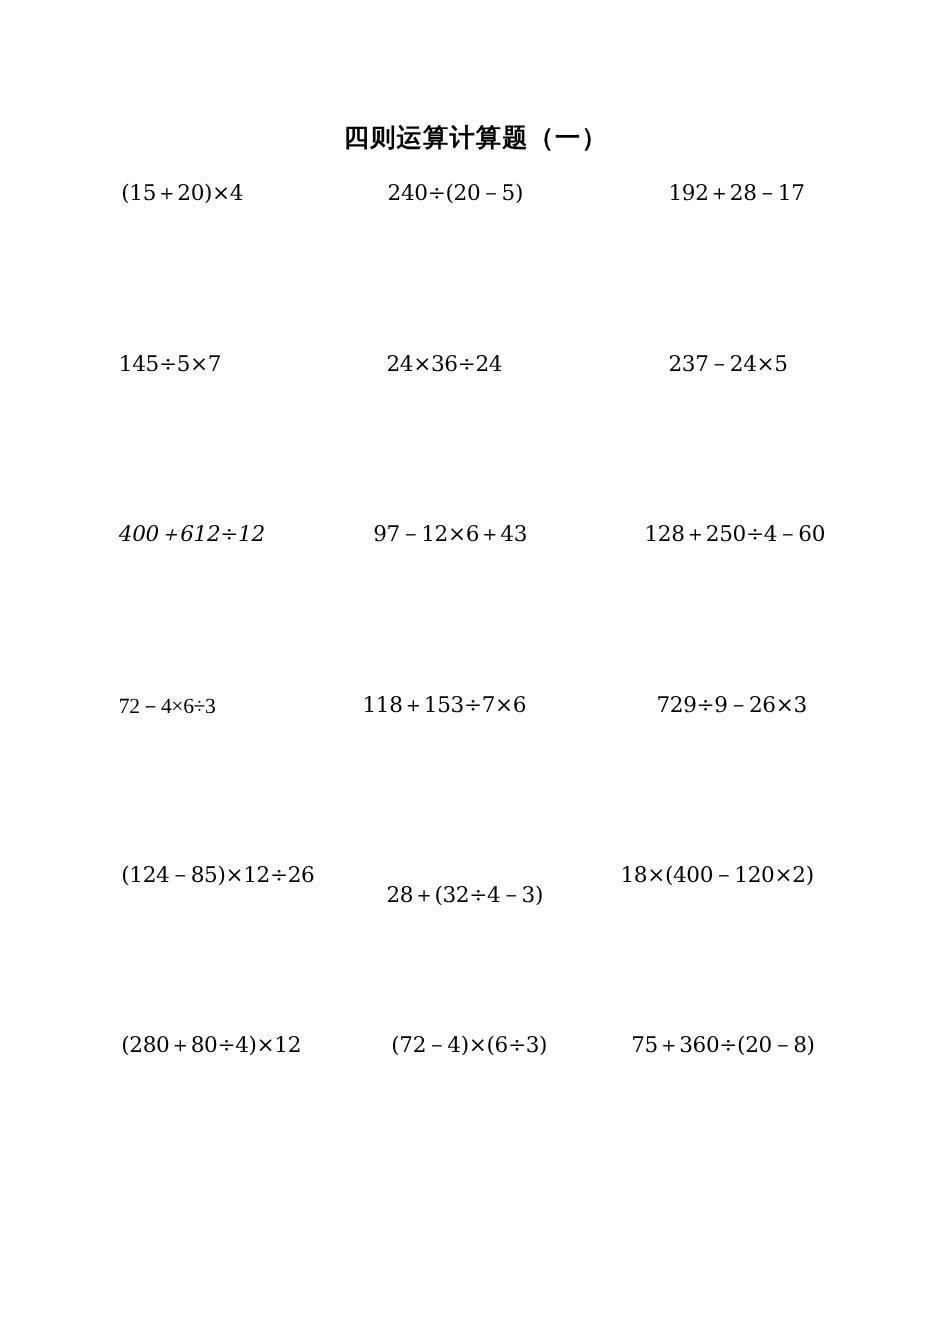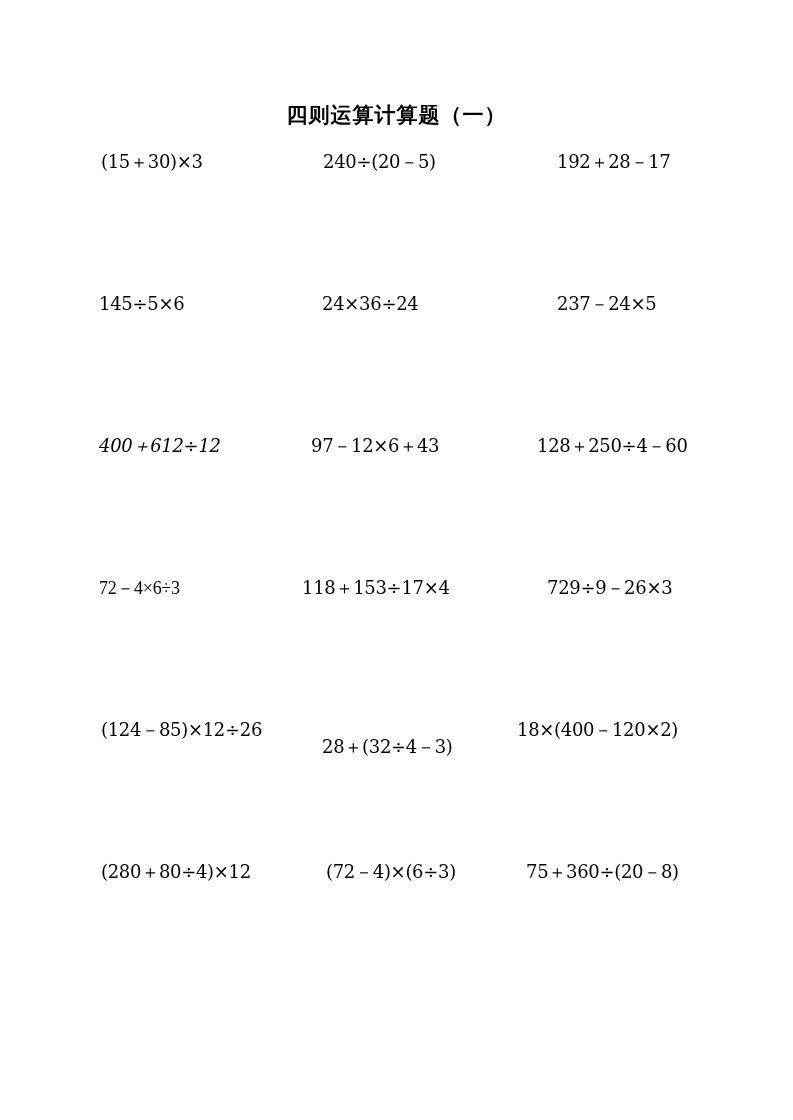--- a/index.html
+++ b/index.html
@@ -35,31 +35,31 @@
       letter-spacing: -0.3px;
       font-family: "DejaVu Serif", "Liberation Serif", serif;
     }
   </style>
 </head>
 <body>
 
 <div class="page-title">四则运算计算题（一）</div>
 
 <div id="problems">
-  <div class="problem" style="left: 101px; top: 150px;">(15＋30)×3</div>
+  <div class="problem" style="left: 101px; top: 150px;">(15＋20)×4</div>
   <div class="problem" style="left: 323px; top: 150px;">240÷(20－5)</div>
   <div class="problem" style="left: 557px; top: 150px;">192＋28－17</div>
-  <div class="problem" style="left: 99px; top: 292px;">145÷5×6</div>
+  <div class="problem" style="left: 99px; top: 292px;">145÷5×7</div>
   <div class="problem" style="left: 322px; top: 292px;">24×36÷24</div>
   <div class="problem" style="left: 557px; top: 292px;">237－24×5</div>
   <div class="problem" style="left: 99px; top: 434px; font-style: italic;">400＋612÷12</div>
   <div class="problem" style="left: 311px; top: 434px;">97－12×6＋43</div>
   <div class="problem" style="left: 537px; top: 434px;">128＋250÷4－60</div>
   <div class="problem" style="left: 99px; top: 576px; font-family: Liberation Serif, serif;">72－4×6÷3</div>
-  <div class="problem" style="left: 302px; top: 576px;">118＋153÷17×4</div>
+  <div class="problem" style="left: 302px; top: 576px;">118＋153÷7×6</div>
   <div class="problem" style="left: 547px; top: 576px;">729÷9－26×3</div>
   <div class="problem" style="left: 101px; top: 718px;">(124－85)×12÷26</div>
   <div class="problem" style="left: 322px; top: 718px; margin-top: 17px;">28＋(32÷4－3)</div>
   <div class="problem" style="left: 517px; top: 718px;">18×(400－120×2)</div>
   <div class="problem" style="left: 101px; top: 860px;">(280＋80÷4)×12</div>
   <div class="problem" style="left: 326px; top: 860px;">(72－4)×(6÷3)</div>
   <div class="problem" style="left: 526px; top: 860px;">75＋360÷(20－8)</div>
 </div>
 
 </body></html>

